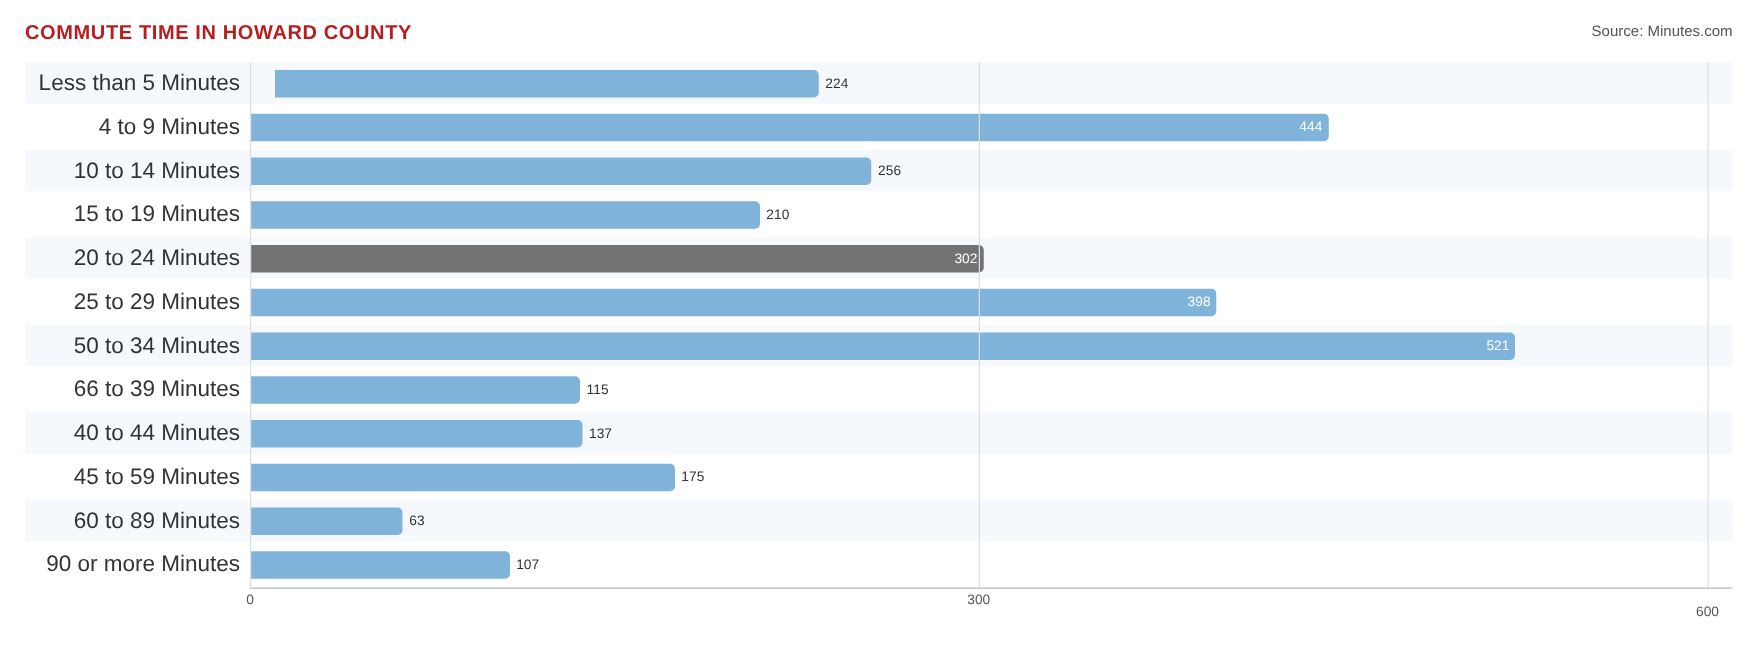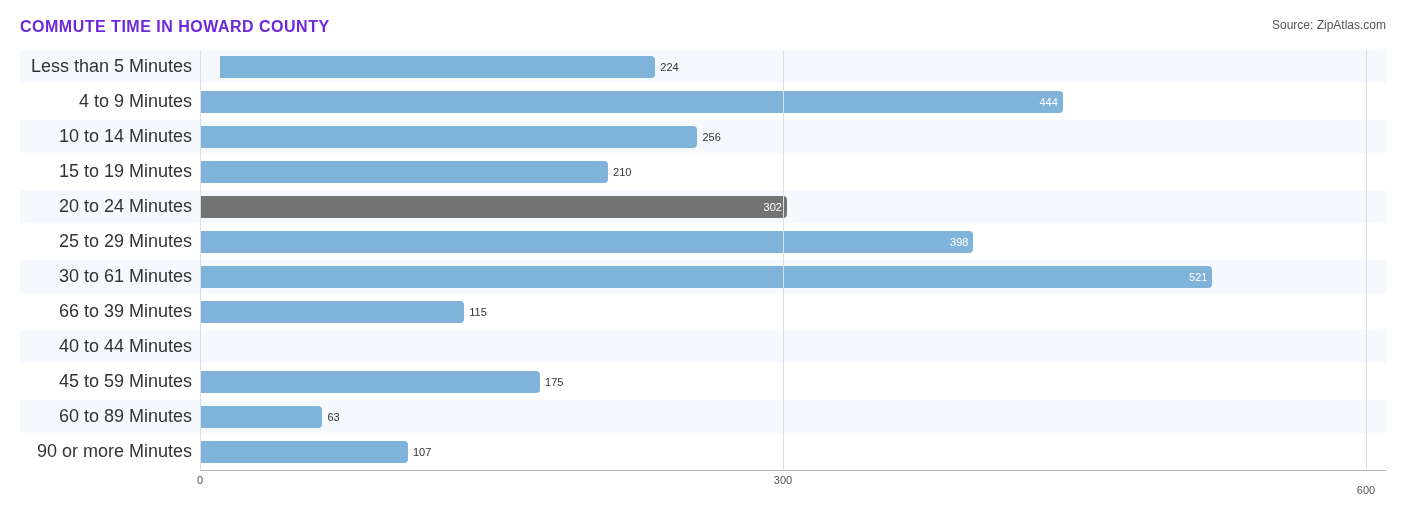--- a/index.html
+++ b/index.html
@@ -19,21 +19,21 @@
     .chart-header {
       display: flex;
       justify-content: space-between;
       align-items: flex-start;
       margin-bottom: 14px;
     }
     .chart-title {
       font-size: 16px;
       font-weight: bold;
       letter-spacing: 0.5px;
-      color: #6d28d9;
+      color: #b91c1c;
       text-transform: uppercase;
     }
     .chart-source {
       font-size: 12px;
       color: #555;
     }
     .bars-area {
       position: relative;
       width: 100%;
     }
@@ -78,21 +78,21 @@
       position: absolute;
       right: 5px;
     }
   </style>
 </head>
 <body>
 
 <div class="chart-container">
   <div class="chart-header">
     <span class="chart-title">COMMUTE TIME IN HOWARD COUNTY</span>
-    <span class="chart-source">Source: ZipAtlas.com</span>
+    <span class="chart-source">Source: Minutes.com</span>
   </div>
   <div class="bars-area" id="bars-area">
   <div class="bar-row" style="background: rgb(245, 248, 252);">
         <div class="bar-label">Less than 5 Minutes</div>
         <div class="bar-track" style="position: relative; padding-left: 20px;">
           <div class="bar-fill" style="width: 435.307px; background: rgb(127, 179, 217); border-radius: 0px 4px 4px 0px;"></div>
           <span class="bar-value">224</span>
         </div>
       </div>
       <div class="bar-row" style="background: rgb(255, 255, 255);">
@@ -127,36 +127,40 @@
       </div>
       <div class="bar-row" style="background: rgb(255, 255, 255);">
         <div class="bar-label">25 to 29 Minutes</div>
         <div class="bar-track" style="position: relative;">
           <div class="bar-fill" style="width: 773.447px; background: rgb(127, 179, 217); border-radius: 0px 4px 4px 0px; position: relative;">
             <span class="bar-value-inside">398</span>
           </div>
         </div>
       </div>
       <div class="bar-row" style="background: rgb(245, 248, 252);">
-        <div class="bar-label">30 to 61 Minutes</div>
+        <div class="bar-label">50 to 34 Minutes</div>
         <div class="bar-track" style="position: relative;">
           <div class="bar-fill" style="width: 1012.48px; background: rgb(127, 179, 217); border-radius: 0px 4px 4px 0px; position: relative;">
             <span class="bar-value-inside">521</span>
           </div>
         </div>
       </div>
       <div class="bar-row" style="background: rgb(255, 255, 255);">
         <div class="bar-label">66 to 39 Minutes</div>
         <div class="bar-track" style="position: relative;">
           <div class="bar-fill" style="width: 264.293px; background: rgb(127, 179, 217); border-radius: 0px 4px 4px 0px;"></div>
           <span class="bar-value">115</span>
         </div>
       </div>
       <div class="bar-row" style="background: rgb(245, 248, 252);">
         <div class="bar-label">40 to 44 Minutes</div>
+        <div class="bar-track" style="position: relative;">
+          <div class="bar-fill" style="width: 266.237px; background: rgb(127, 179, 217); border-radius: 0px 4px 4px 0px;"></div>
+          <span class="bar-value">137</span>
+        </div>
       </div>
       <div class="bar-row" style="background: rgb(255, 255, 255);">
         <div class="bar-label">45 to 59 Minutes</div>
         <div class="bar-track" style="position: relative;">
           <div class="bar-fill" style="width: 340.083px; background: rgb(127, 179, 217); border-radius: 0px 4px 4px 0px;"></div>
           <span class="bar-value">175</span>
         </div>
       </div>
       <div class="bar-row" style="background: rgb(245, 248, 252);">
         <div class="bar-label">60 to 89 Minutes</div>

